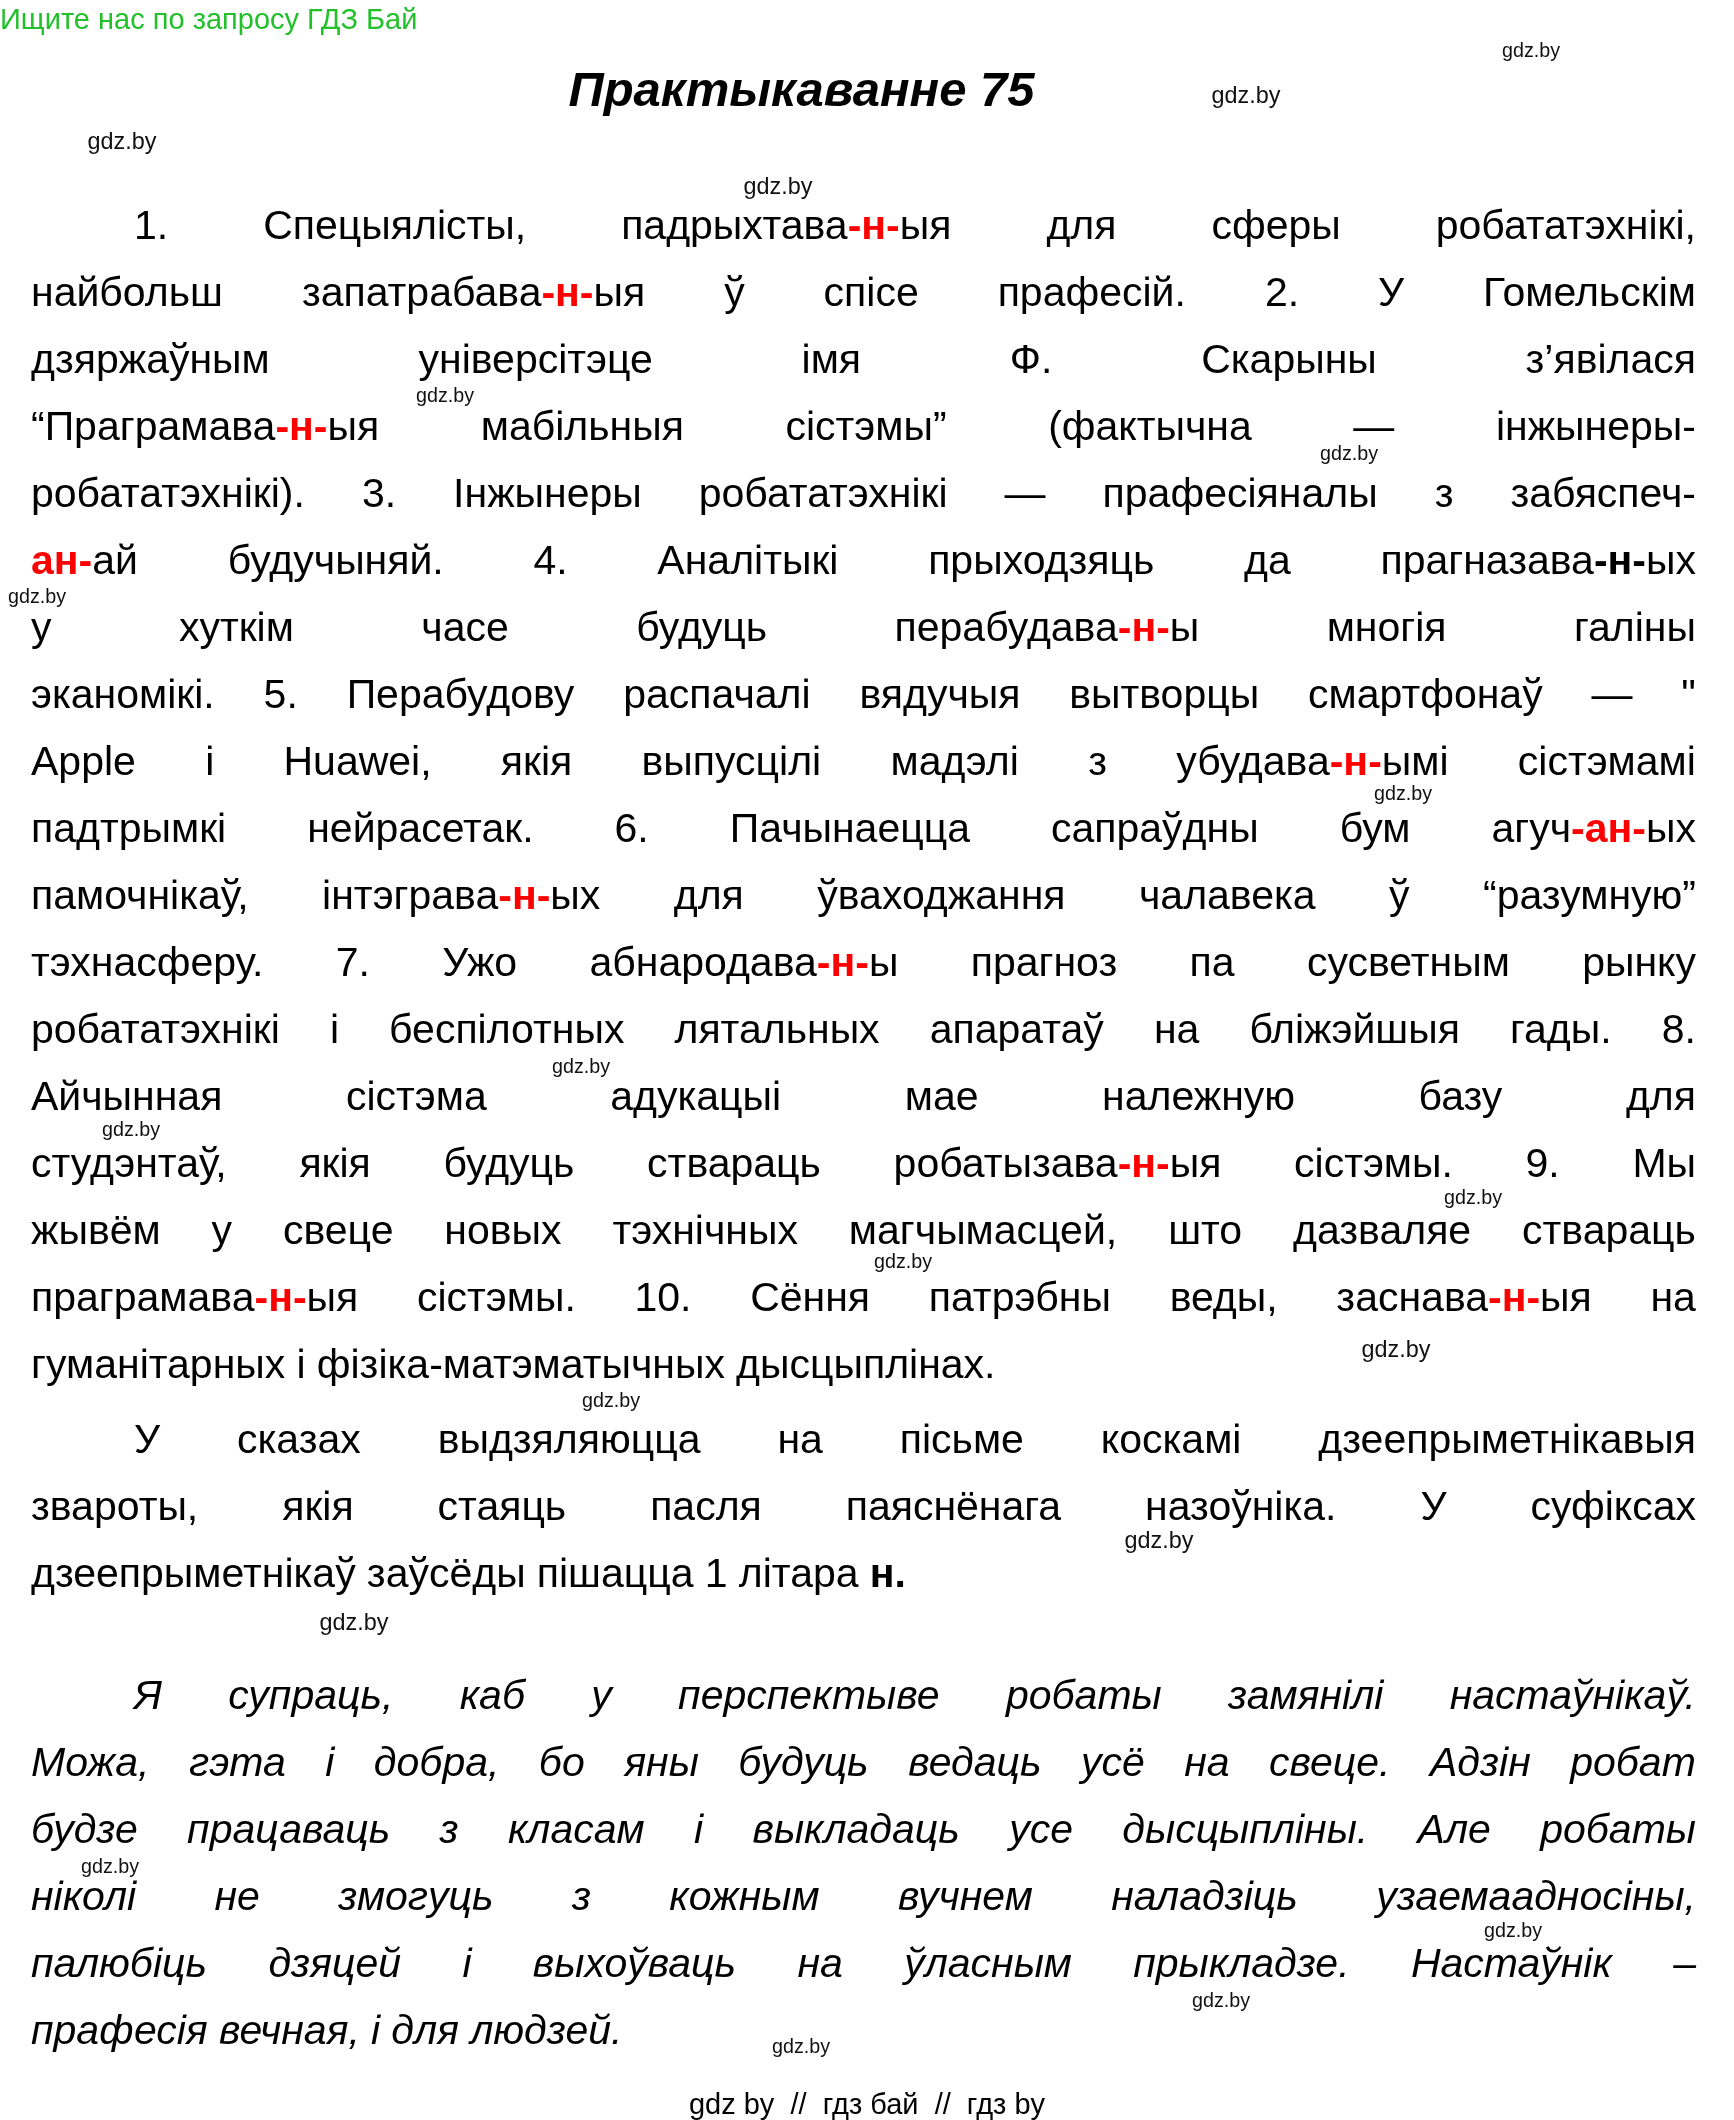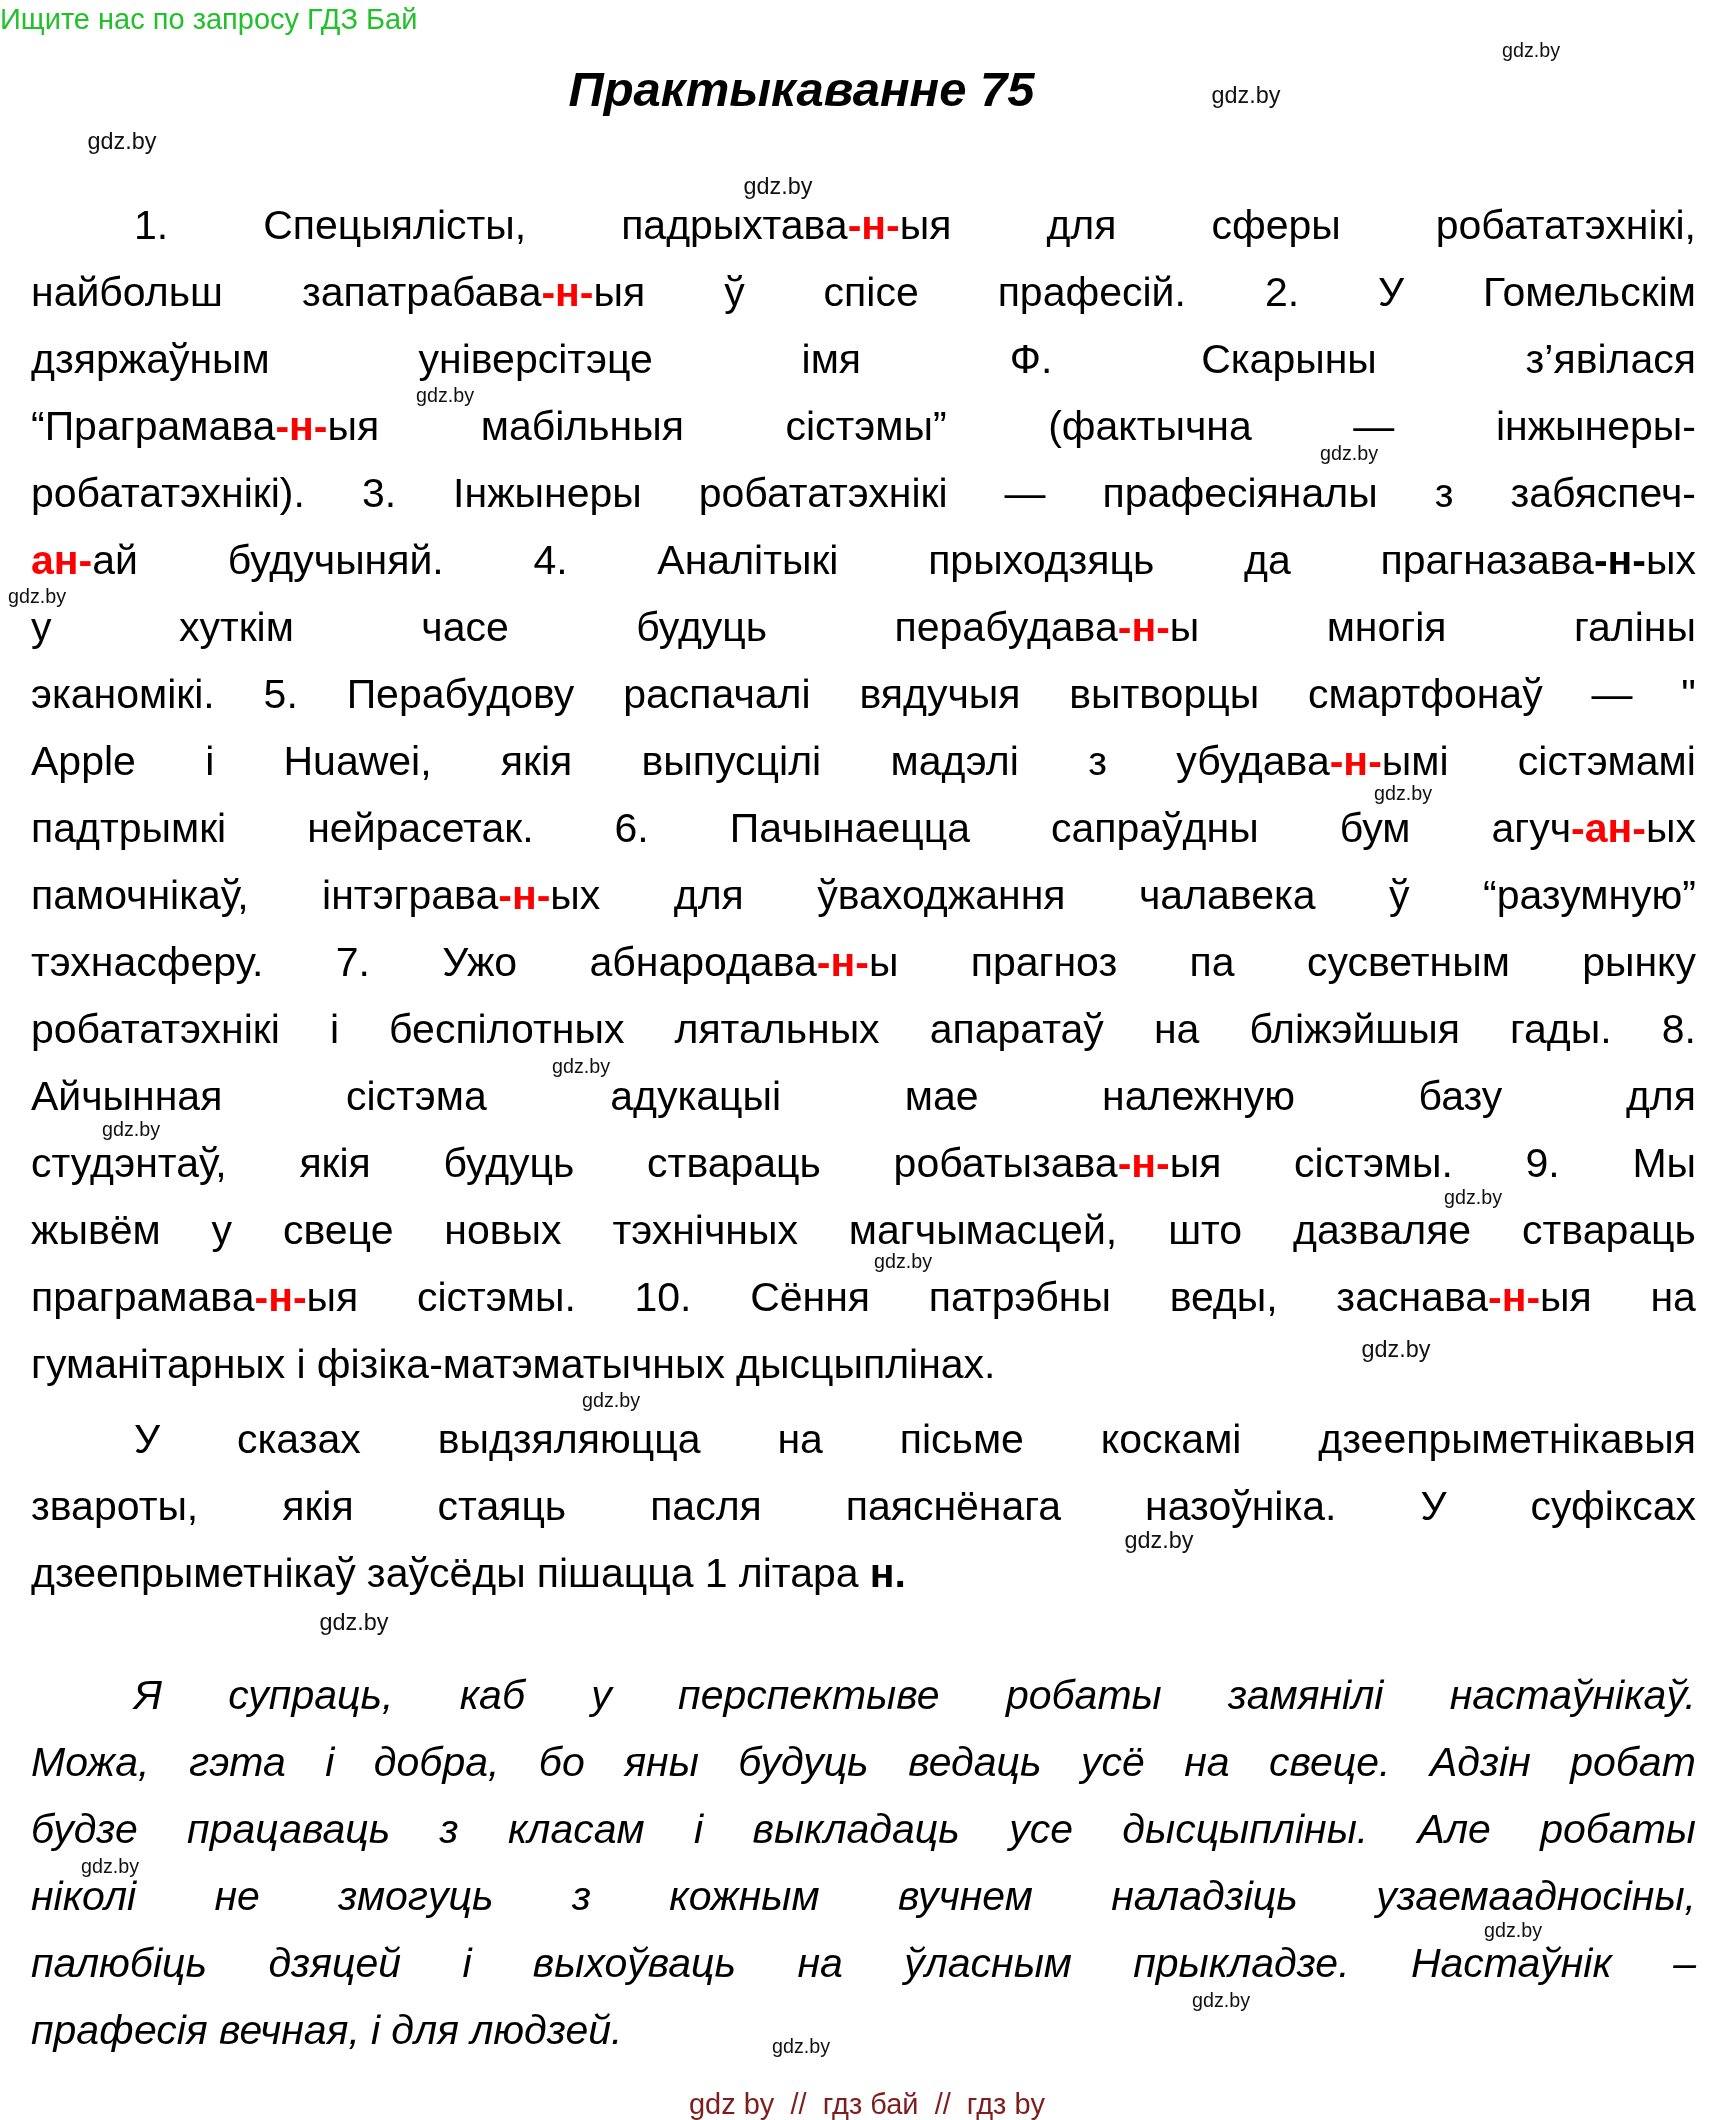--- a/index.html
+++ b/index.html
@@ -29,21 +29,21 @@
     height: 67px; line-height: 67px; font-size: 41px; white-space: nowrap;
   }
   .line.last { justify-content: flex-start; gap: 11.2px; }
   .line.indent { padding-left: 103px; }
   .line.italic { font-style: italic; }
   .word { display: inline-block; }
   .hl-red { color: #ff0000; font-weight: bold; }
   .hl-bold { color: #000; font-weight: bold; }
   .footer {
     position: absolute; top: 2087px; left: 0; width: 1734px; text-align: center;
-    font-size: 29px; color: #7f1d1d; line-height: 34px; white-space: pre;
+    font-size: 29px; color: #000000; line-height: 34px; white-space: pre;
   }
 </style>
 </head>
 <body>
 
 <div class="top-banner">Ищите нас по запросу ГДЗ Бай</div>
 <div class="title">Практыкаванне 75</div>
 
 <div id="watermarks">
     <div class="wm small" style="left: 1531px; top: 37px;">gdz.by</div>

